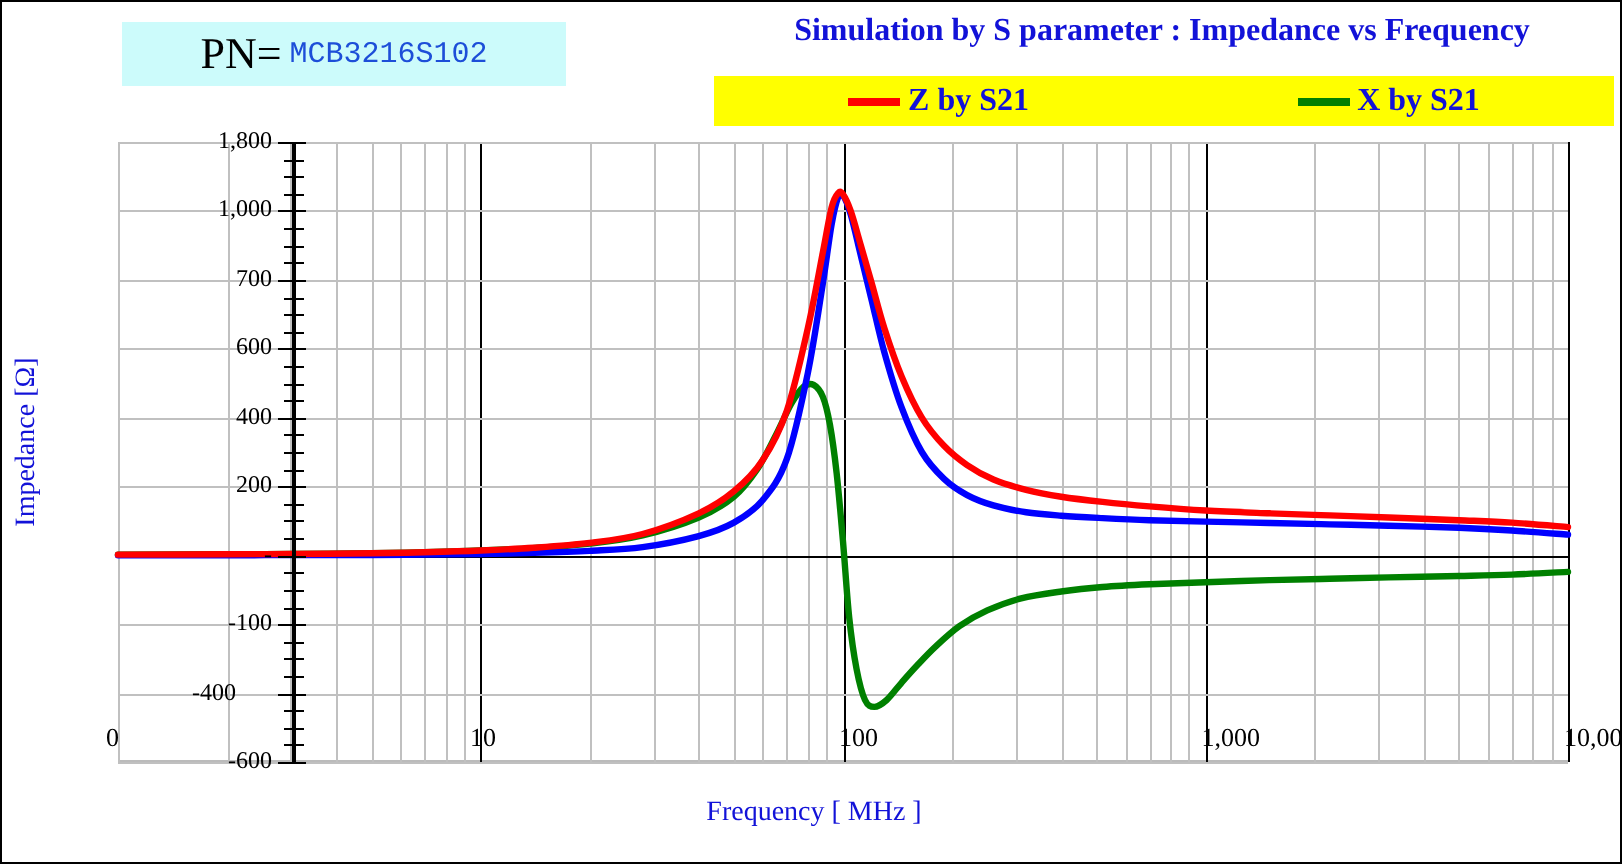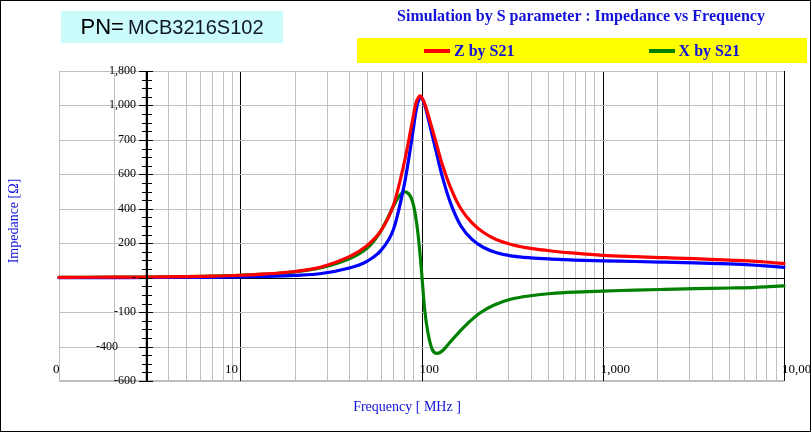--- a/index.html
+++ b/index.html
@@ -1,22 +1,22 @@
 <!DOCTYPE html>
 <html><head>
 <meta charset="utf-8">
 <style>
   html,body{margin:0;padding:0;background:#fff;}
   body{width:811px;height:432px;font-family:"Liberation Serif",serif;}
   #root{position:relative;width:811px;height:432px;box-sizing:border-box;border:1px solid #000;background:#fff;overflow:hidden;}
 
   .pn-box{position:absolute;left:60px;top:10px;width:222px;height:32px;background:#ccfbfb;
           display:flex;align-items:center;justify-content:center;}
-  .pn-label{font-size:22px;color:#000;font-family:Liberation Sans, sans-serif;}
-  .pn-value{font-size:20px;color:#0f172a;font-family:Liberation Sans, sans-serif;margin-left:4px;}
+  .pn-label{font-size:22px;color:#000;font-family:Liberation Serif, serif;}
+  .pn-value{font-size:15px;color:#1d4ed8;font-family:Liberation Mono, monospace;margin-left:4px;}
 
   .chart-title{position:absolute;left:360px;top:6px;width:440px;text-align:center;
                font-size:16px;font-weight:bold;color:#1212d8;font-family:"Liberation Serif",serif;}
 
   .legend{position:absolute;left:356px;top:37px;width:450px;height:25px;background:#ffff00;
           display:flex;align-items:center;justify-content:space-around;}
   .legend-item{display:flex;align-items:center;gap:4px;}
   .legend-swatch{display:inline-block;width:26px;height:4px;}
   .legend-text{font-size:16px;font-weight:bold;color:#1212d8;font-family:"Liberation Serif",serif;}
 
@@ -181,19 +181,19 @@
       <div class="ytick-label" style="left: 75px; top: 165.333px;">600</div>
       <div class="ytick-label" style="left: 75px; top: 199.778px;">400</div>
       <div class="ytick-label" style="left: 75px; top: 234.222px;">200</div>
       <div class="ytick-label" style="left: 75px; top: 268.667px;">-</div>
       <div class="ytick-label" style="left: 75px; top: 303.111px;">-100</div>
       <div class="ytick-label" style="left: 57px; top: 337.556px;">-400</div>
       <div class="ytick-label" style="left: 75px; top: 372px;">-600</div>
     </div>
   <div id="xticklabels">
       <div class="xtick-label" style="left: 52px; top: 360px;">0</div>
-      <div class="xtick-label" style="left: 224px; top: 360px;">10</div>
+      <div class="xtick-label" style="left: 234px; top: 360px;">10</div>
       <div class="xtick-label" style="left: 418.5px; top: 360px;">100</div>
       <div class="xtick-label" style="left: 599.75px; top: 360px;">1,000</div>
       <div class="xtick-label" style="left: 781px; top: 360px;">10,000</div>
     </div>
 
 </div>
 
 </body></html>

